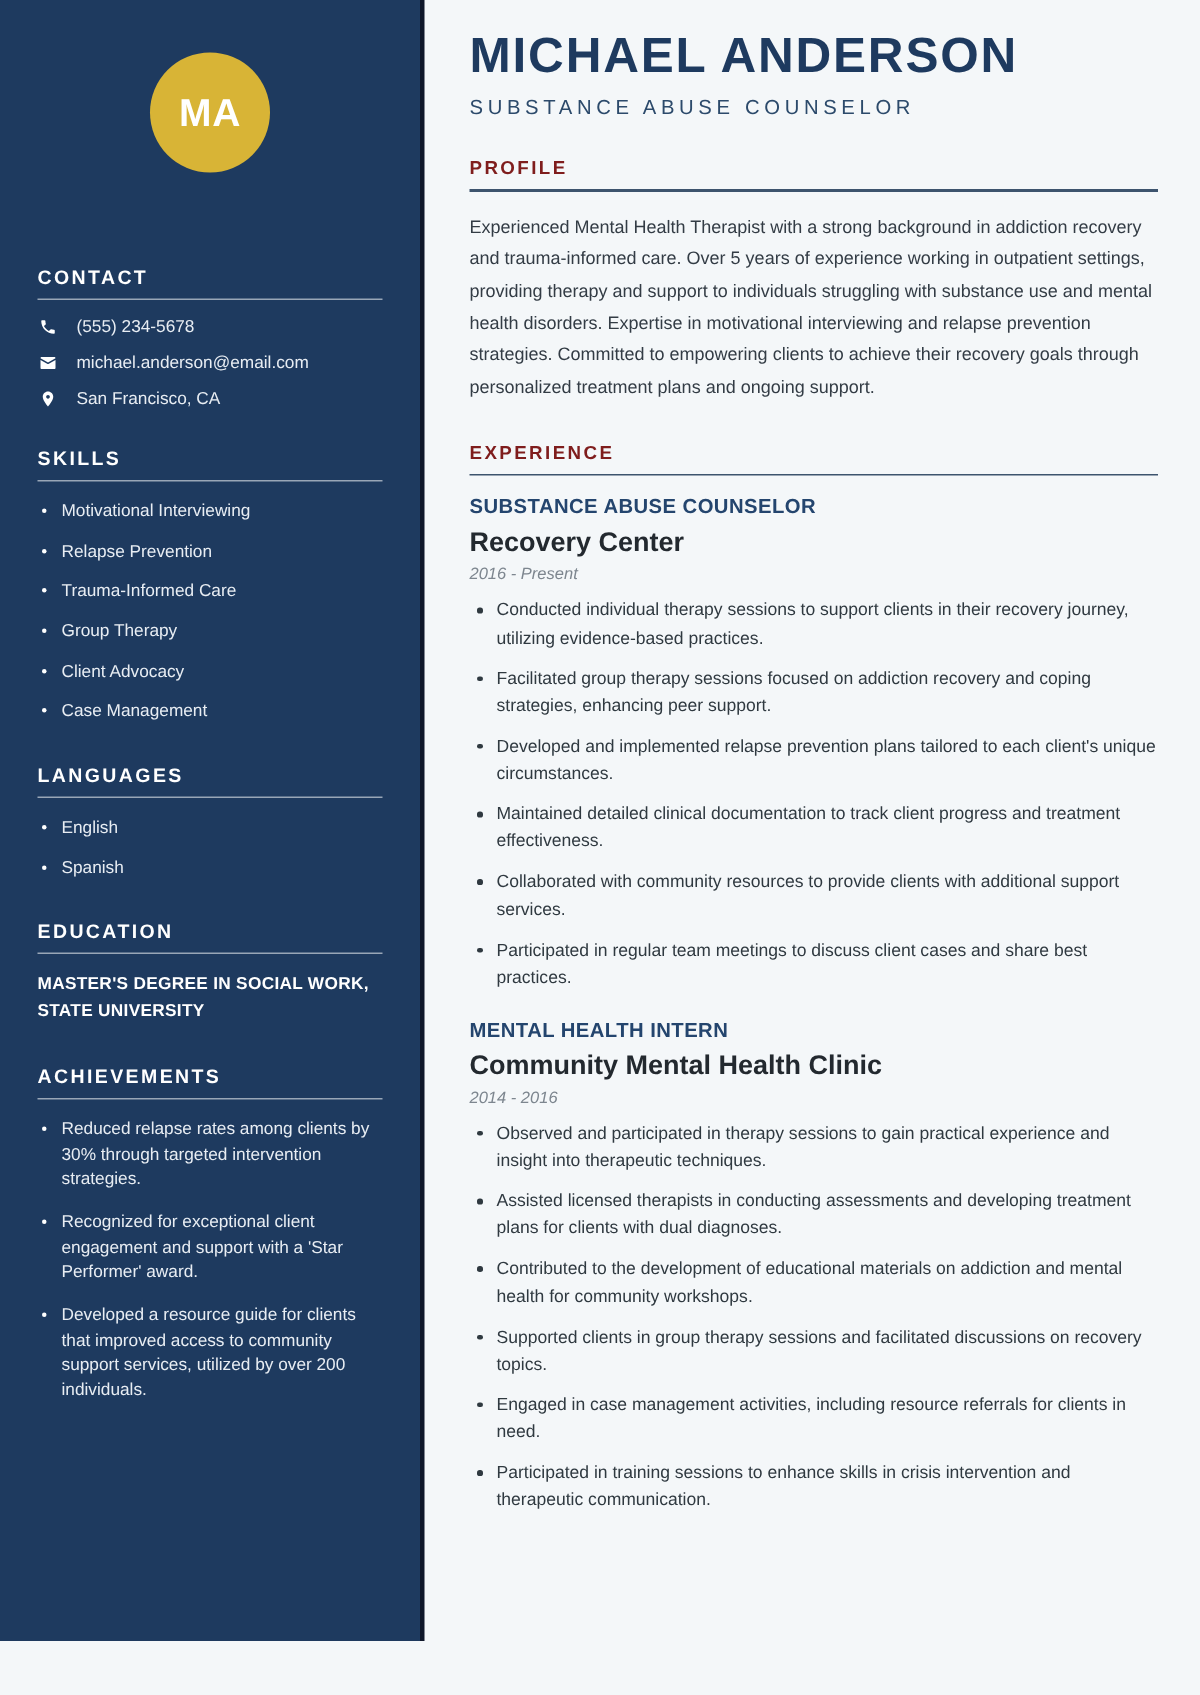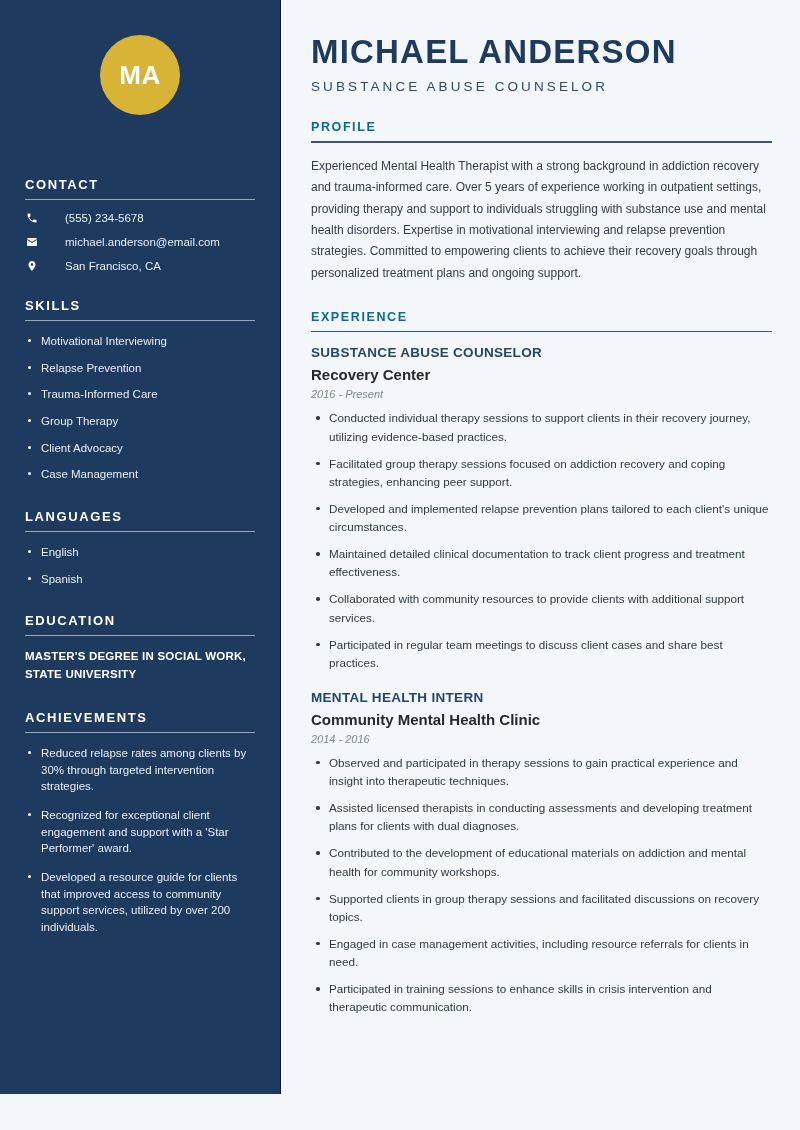--- a/index.html
+++ b/index.html
@@ -71,21 +71,21 @@
 
   .side-rule {
     height: 1px;
     background: rgba(255,255,255,0.55);
     margin-bottom: 12px;
   }
 
   .contact-row {
     display: flex;
     align-items: flex-start;
-    gap: 26px;
+    gap: 12px;
     margin-bottom: 12px;
     font-size: 11.5px;
     color: #e8edf3;
   }
   .contact-row:last-child { margin-bottom: 0; }
 
   .c-icon {
     width: 14px;
     min-width: 14px;
     display: flex;
@@ -125,22 +125,22 @@
     text-transform: uppercase;
     letter-spacing: 0.2px;
   }
 
   ul.ach-list li { margin-bottom: 12px; }
 
   
   .main {
     flex: 1;
     background: #f4f7f9;
-    padding: 34px 28px 0 30px;
-    border-left: 1px solid #0f172a;
+    padding: 19px 28px 0 30px;
+    border-left: 3px solid #0f172a;
   }
 
   .name {
     font-size: 33px;
     font-weight: bold;
     letter-spacing: 1.2px;
     color: #1e3a5f;
     line-height: 1.1;
   }
 
@@ -151,21 +151,21 @@
     margin-top: 9px;
     text-transform: uppercase;
   }
 
   .main-section { margin-top: 26px; }
 
   .main-heading {
     font-size: 12.5px;
     font-weight: bold;
     letter-spacing: 1.6px;
-    color: #0369a1;
+    color: #7f1d1d;
     text-transform: uppercase;
     padding-bottom: 7px;
   }
 
   .main-rule {
     height: 1.5px;
     background: #3d546e;
     margin-bottom: 13px;
   }
 
@@ -181,21 +181,21 @@
 
   .job-title {
     font-size: 13.5px;
     font-weight: bold;
     color: #24456e;
     letter-spacing: 0.3px;
     text-transform: uppercase;
   }
 
   .job-company {
-    font-size: 15px;
+    font-size: 18px;
     font-weight: bold;
     color: #23292f;
     margin-top: 6px;
   }
 
   .job-dates {
     font-size: 11px;
     font-style: italic;
     color: #7d868f;
     margin-top: 5px;

